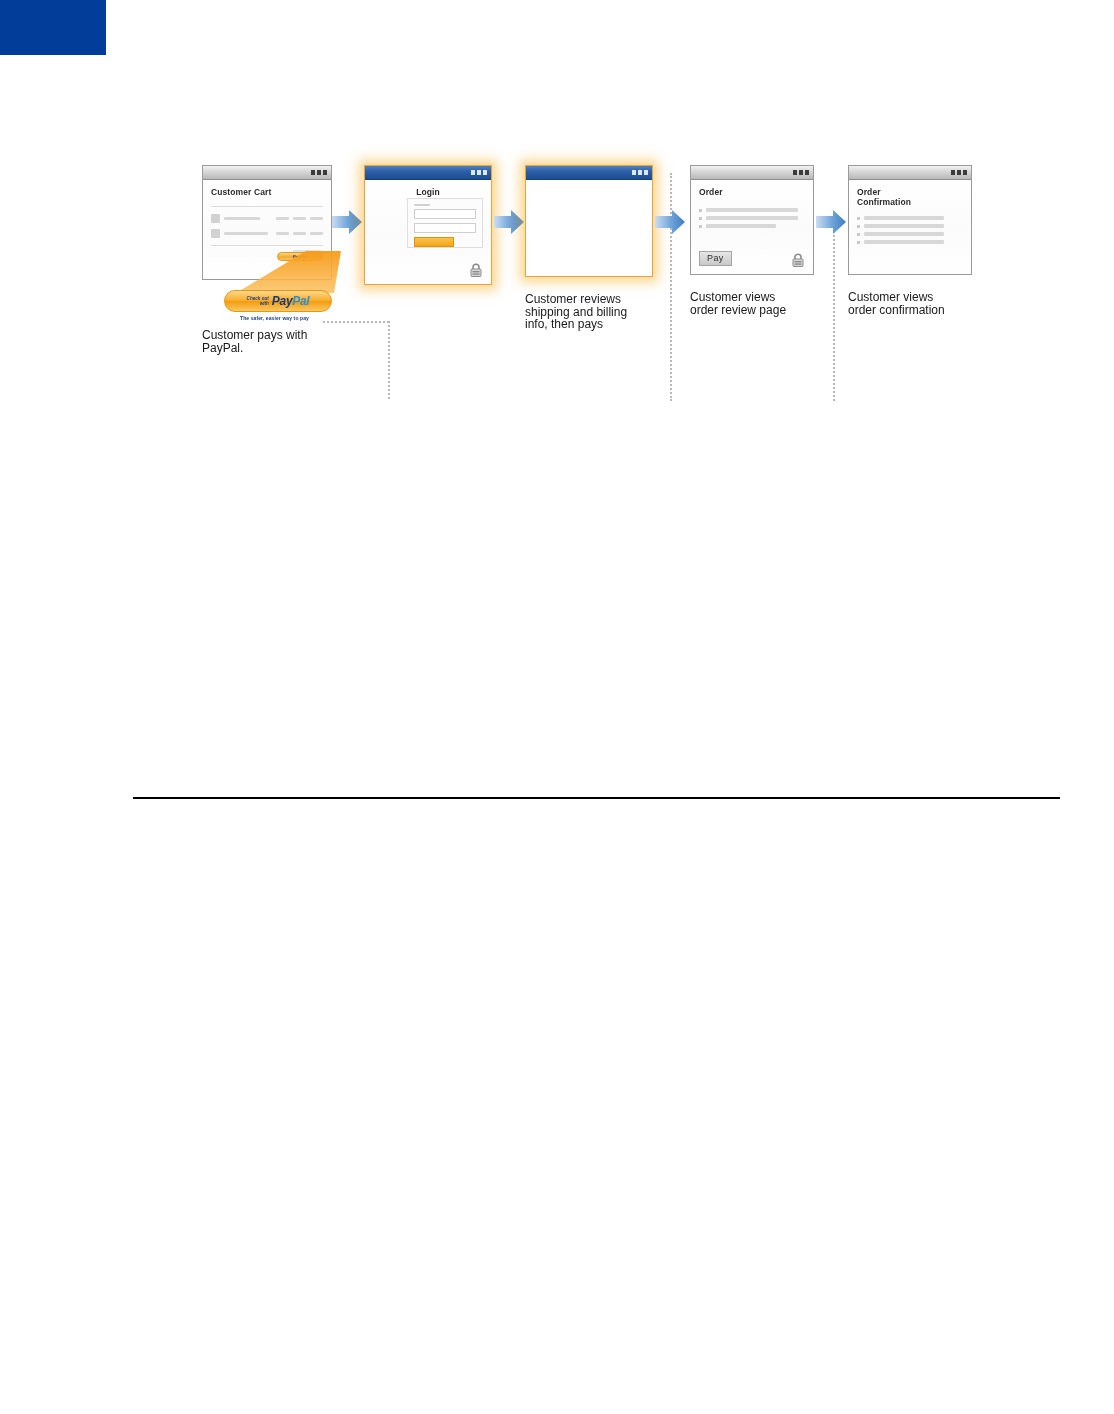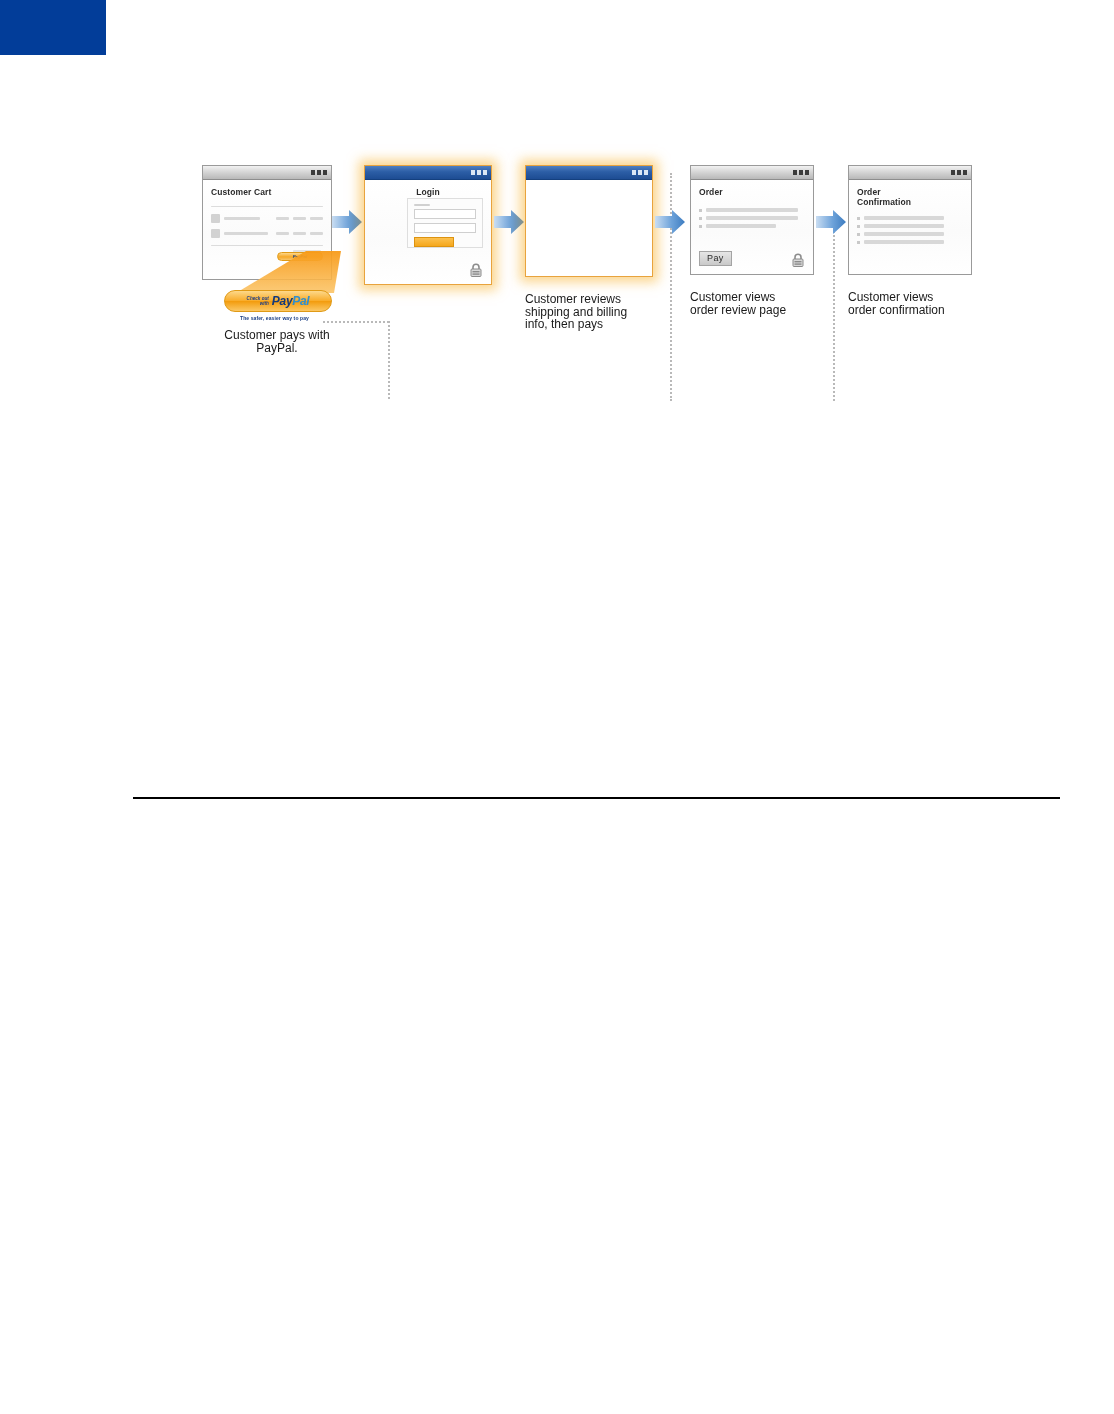--- a/index.html
+++ b/index.html
@@ -303,21 +303,21 @@
           <div class="pp-check">Check out</div>
           <div class="pp-check">with</div>
         </div>
         <div class="pp-logo">
           <span class="pp-pay">Pay</span><span class="pp-pal">Pal</span>
         </div>
       </div>
     </div>
     <div class="pp-tag" style="left:38px; top:150px;">The safer, easier way to pay</div>
 
-    <div class="caption" style="left:0px; top:164px; width:150px;text-align:center;">Customer pays with
+    <div class="caption" style="left:0px; top:164px; width:150px;">Customer pays with
 PayPal.</div>
   </div>
 
   <div class="arrow" style="left:152px;">
     <svg width="30" height="26" viewBox="0 0 30 26">
       <defs>
         <linearGradient id="ag1" x1="0" y1="0" x2="1" y2="0">
           <stop offset="0%" stop-color="#c9ddf2"></stop>
             <stop offset="55%" stop-color="#6ea3da"></stop>
           <stop offset="100%" stop-color="#3d7cc0"></stop>

